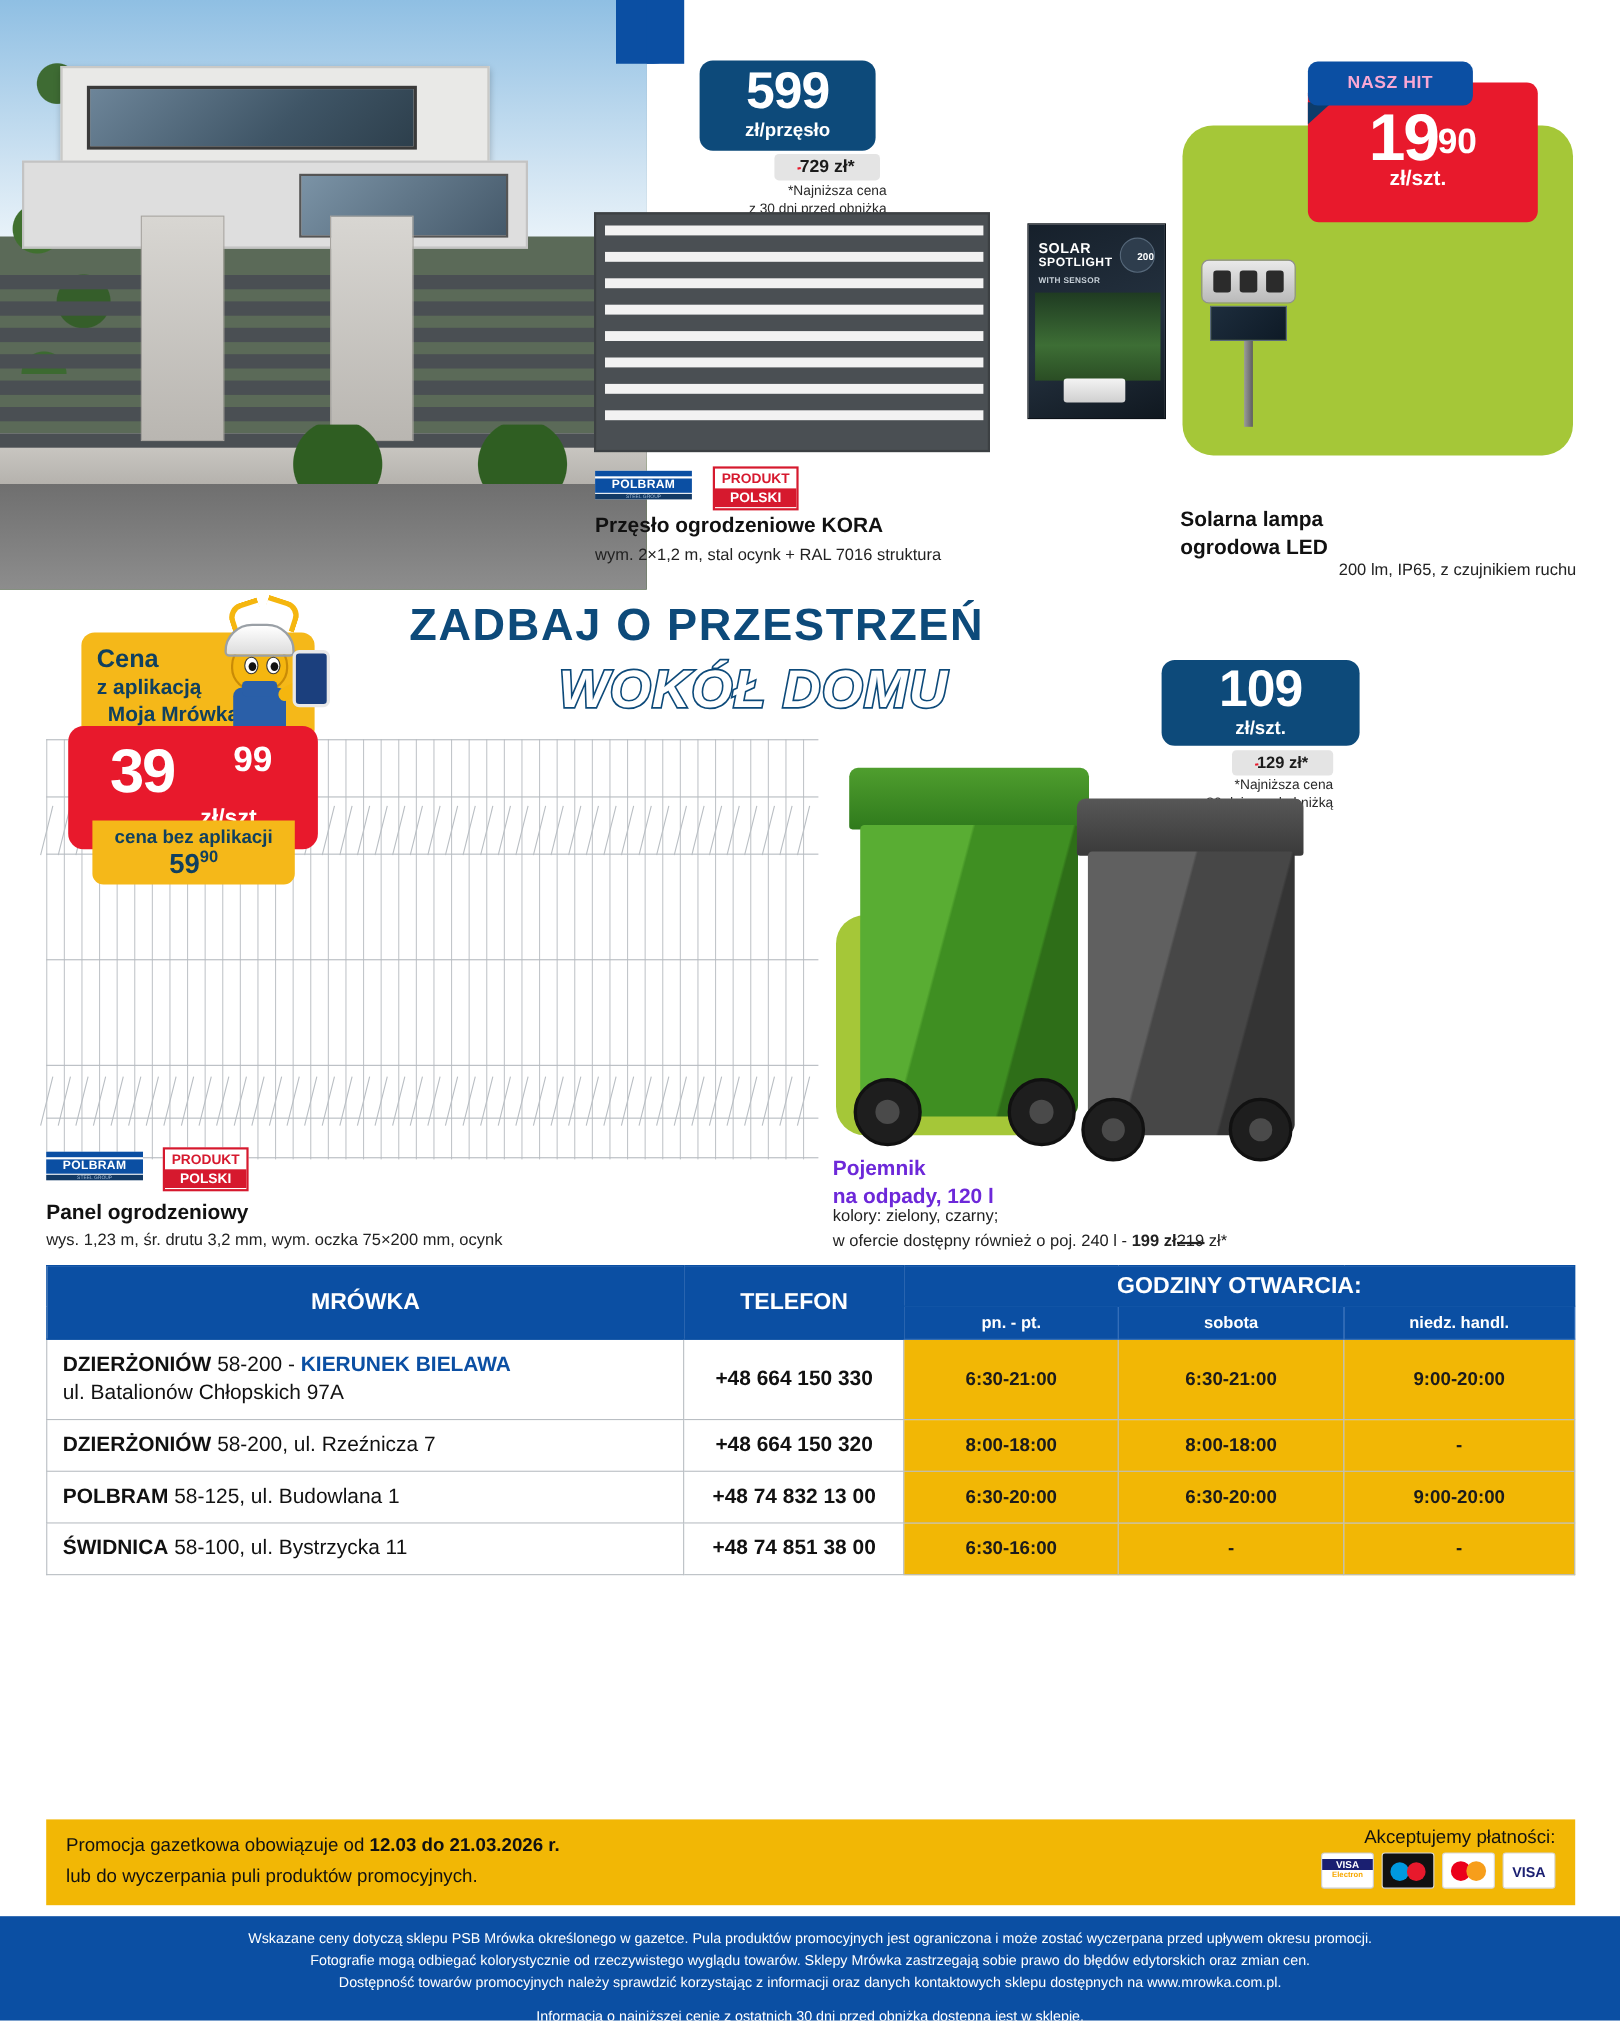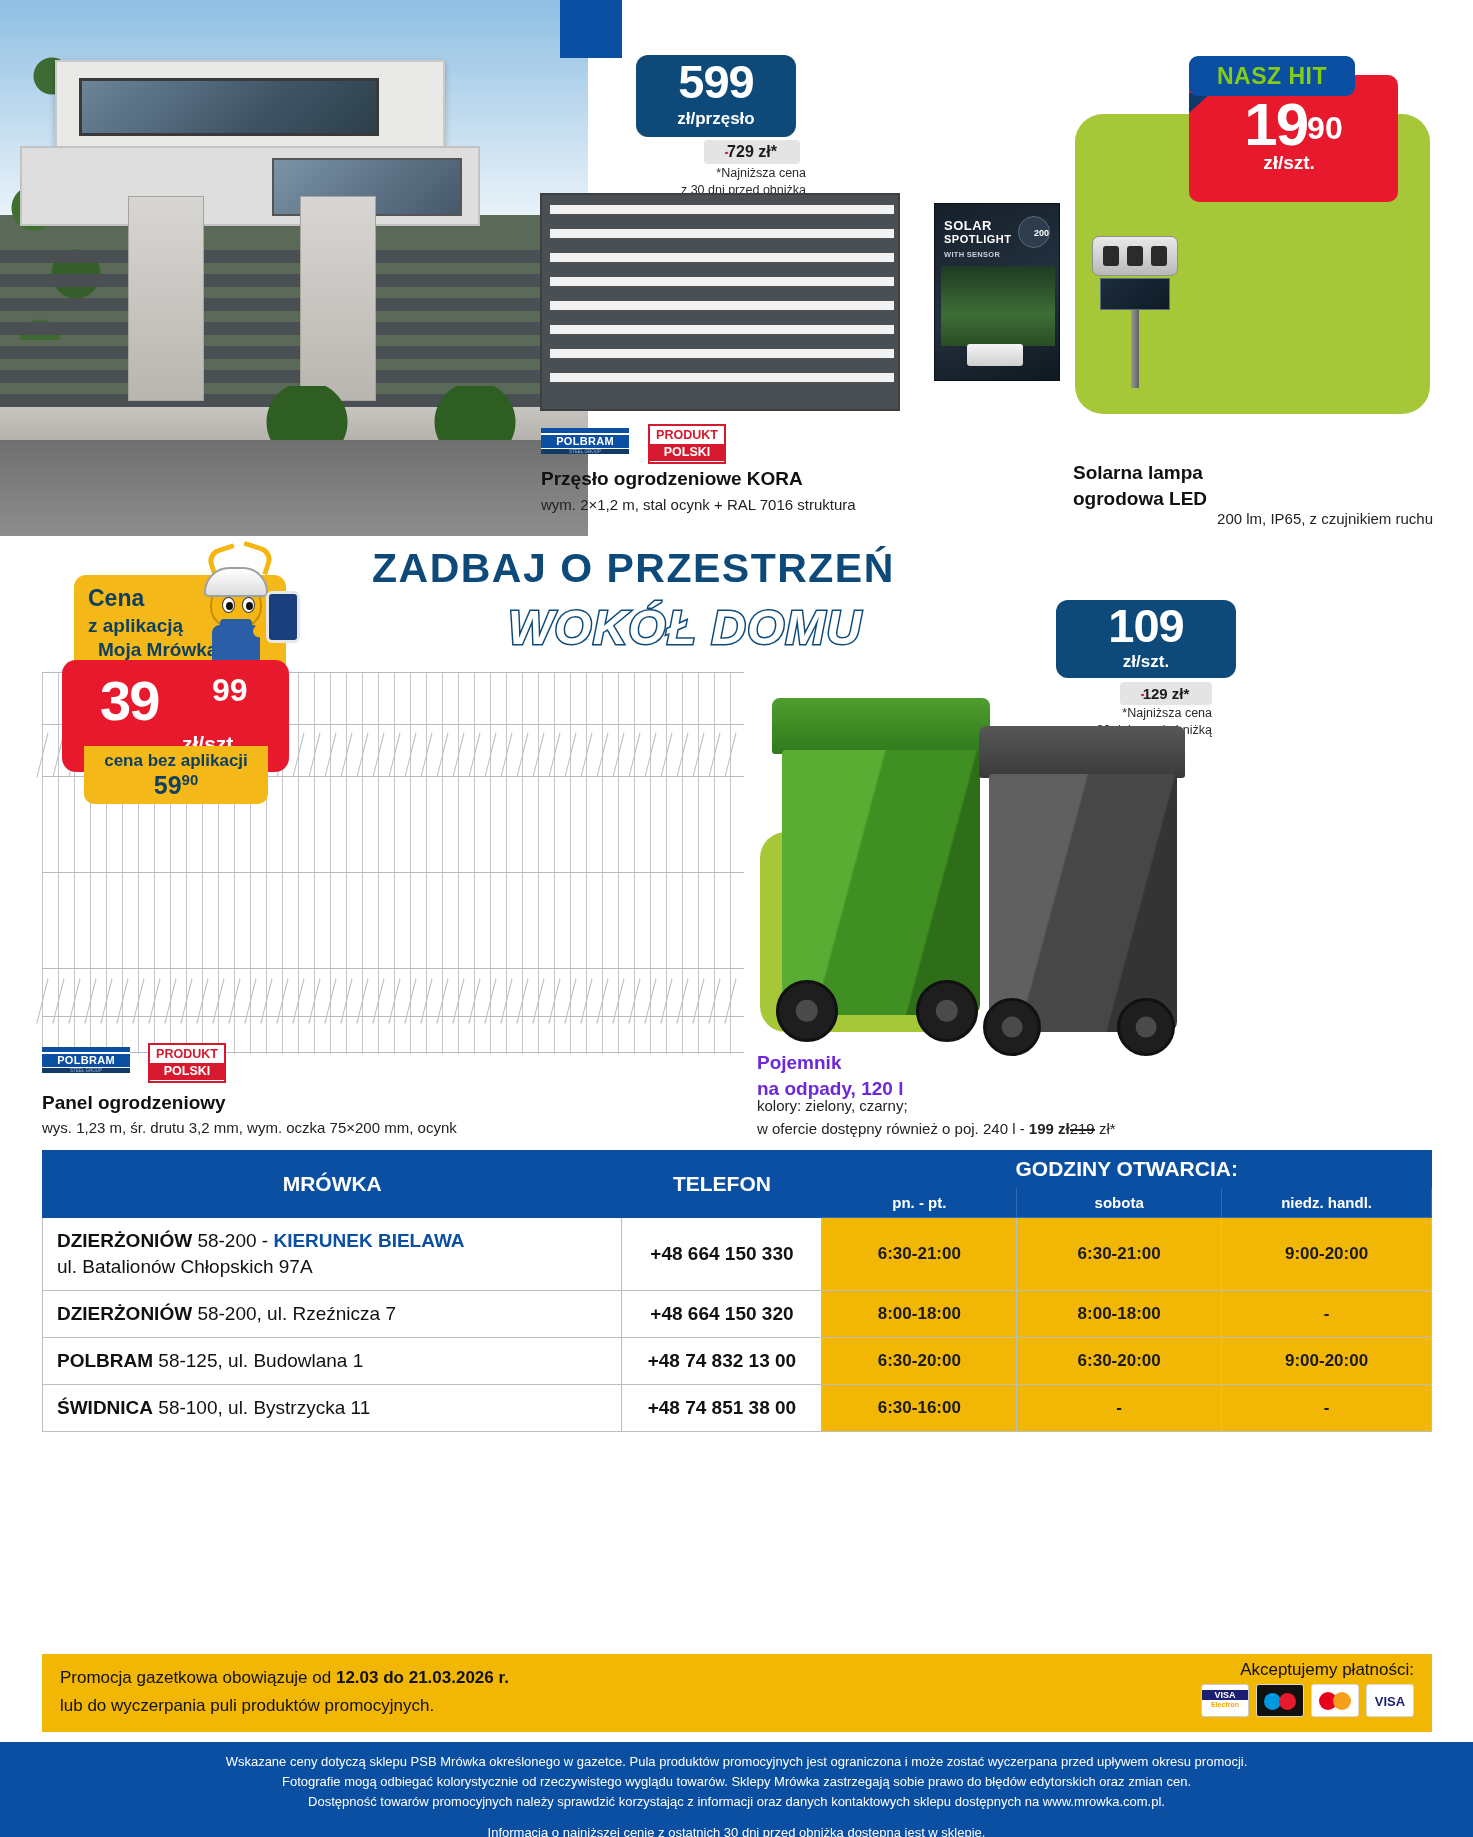--- a/index.html
+++ b/index.html
@@ -88,22 +88,22 @@
       text-align:center; line-height:17px; }
 
   .kora-title { position:absolute; left:541px; top:468px; font-size:19px; font-weight:bold; color:#111; }
   .kora-desc  { position:absolute; left:541px; top:496px; font-size:15px; color:#222; }
 
   
   .hit-green { position:absolute; left:1075px; top:114px; width:355px; height:300px;
     background:#a5c738; border-radius:28px; }
   .hit-red { position:absolute; left:1189px; top:75px; width:209px; height:127px;
     background:#e8192c; border-radius:10px; }
-  .hit-tag { position:absolute; left:1189px; top:56px; width:166px; height:40px;
-    background:#0b4fa3; border-radius:9px; color:#84cc16; font-size:23px; font-weight:bold;
+  .hit-tag { position:absolute; left:1189px; top:56px; width:150px; height:40px;
+    background:#0b4fa3; border-radius:9px; color:#f9a8d4; font-size:16px; font-weight:bold;
     text-align:center; line-height:40px; letter-spacing:.5px; }
   .hit-tail { position:absolute; left:1189px; top:93px; width:0; height:0;
     border-left:22px solid #0d3c6b; border-bottom:20px solid transparent; }
   .hit-price { position:absolute; left:1189px; top:90px; width:209px; text-align:center;
     color:#fff; }
   .hit-price .n { font-size:60px; font-weight:bold; letter-spacing:-2px; }
   .hit-price .c { font-size:32px; font-weight:bold; vertical-align:super; }
   .hit-unit { position:absolute; left:1189px; top:152px; width:200px; text-align:center;
     color:#fff; font-size:19px; font-weight:bold; }
 

